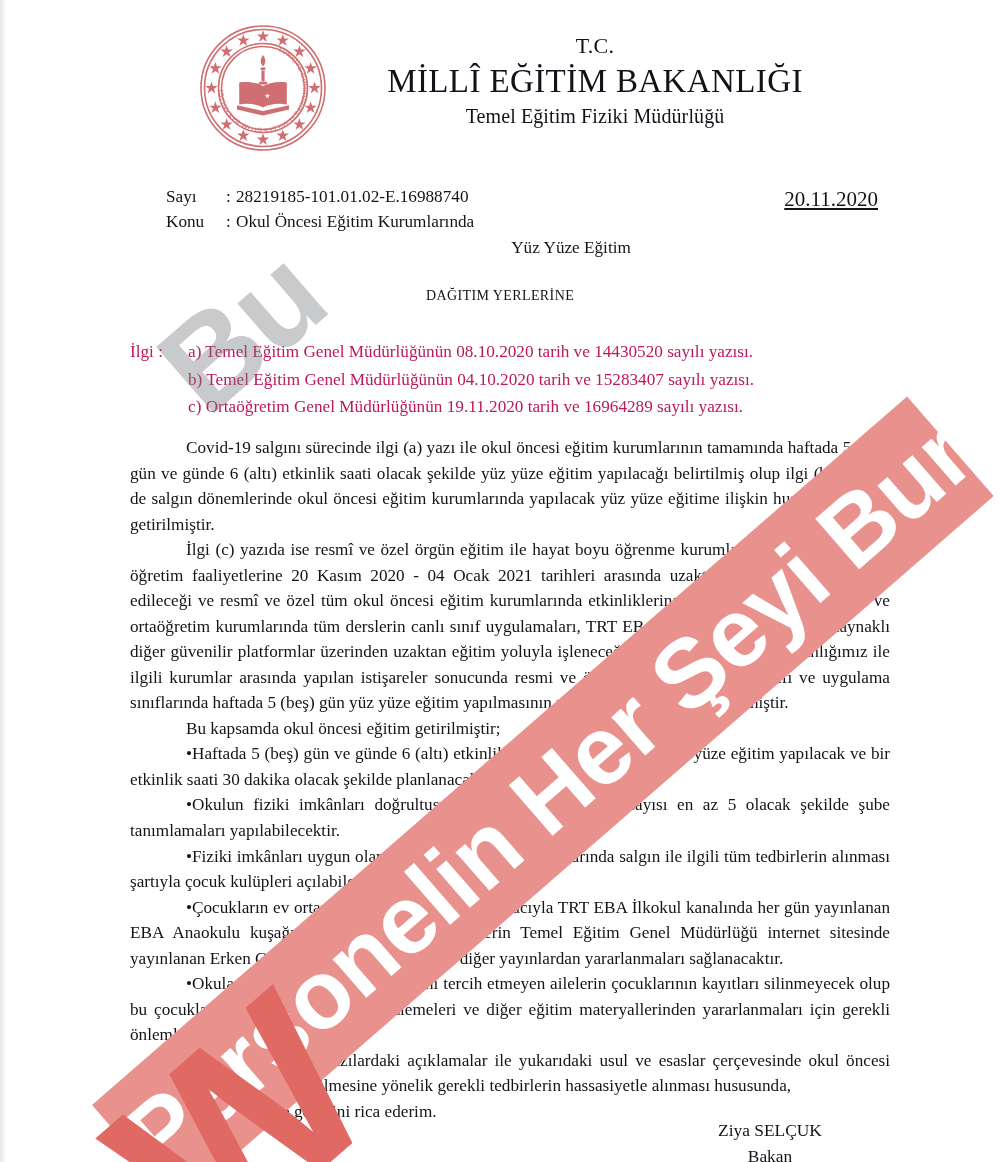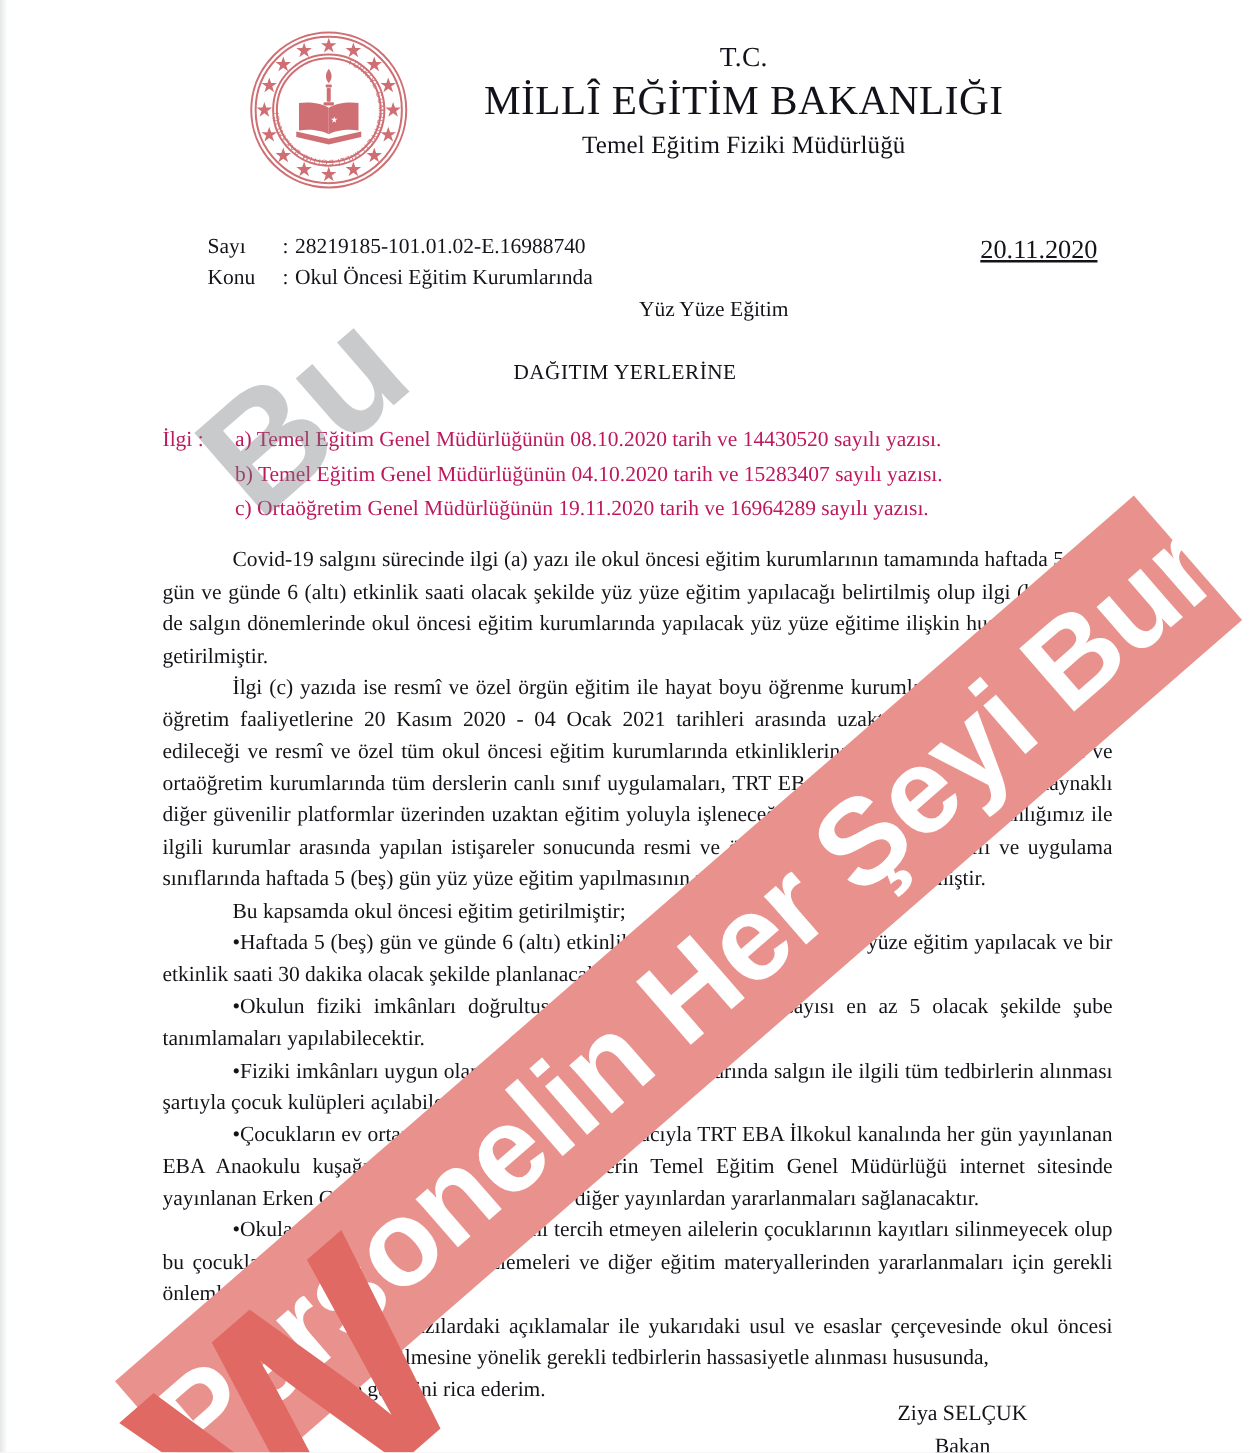--- a/index.html
+++ b/index.html
@@ -87,21 +87,21 @@
     text-decoration: underline;
   }
   .meta-cont { margin-left: 70px; text-align: center; }
 
   
   .doc-title {
     position: absolute;
     left: 0; right: 0;
     top: 288px;
     text-align: center;
-    font-size: 17px;
+    font-size: 14px;
     letter-spacing: .4px;
     color: #131419;
     z-index: 3;
   }
 
   
   .refs {
     position: absolute;
     left: 130px;
     top: 338px;

